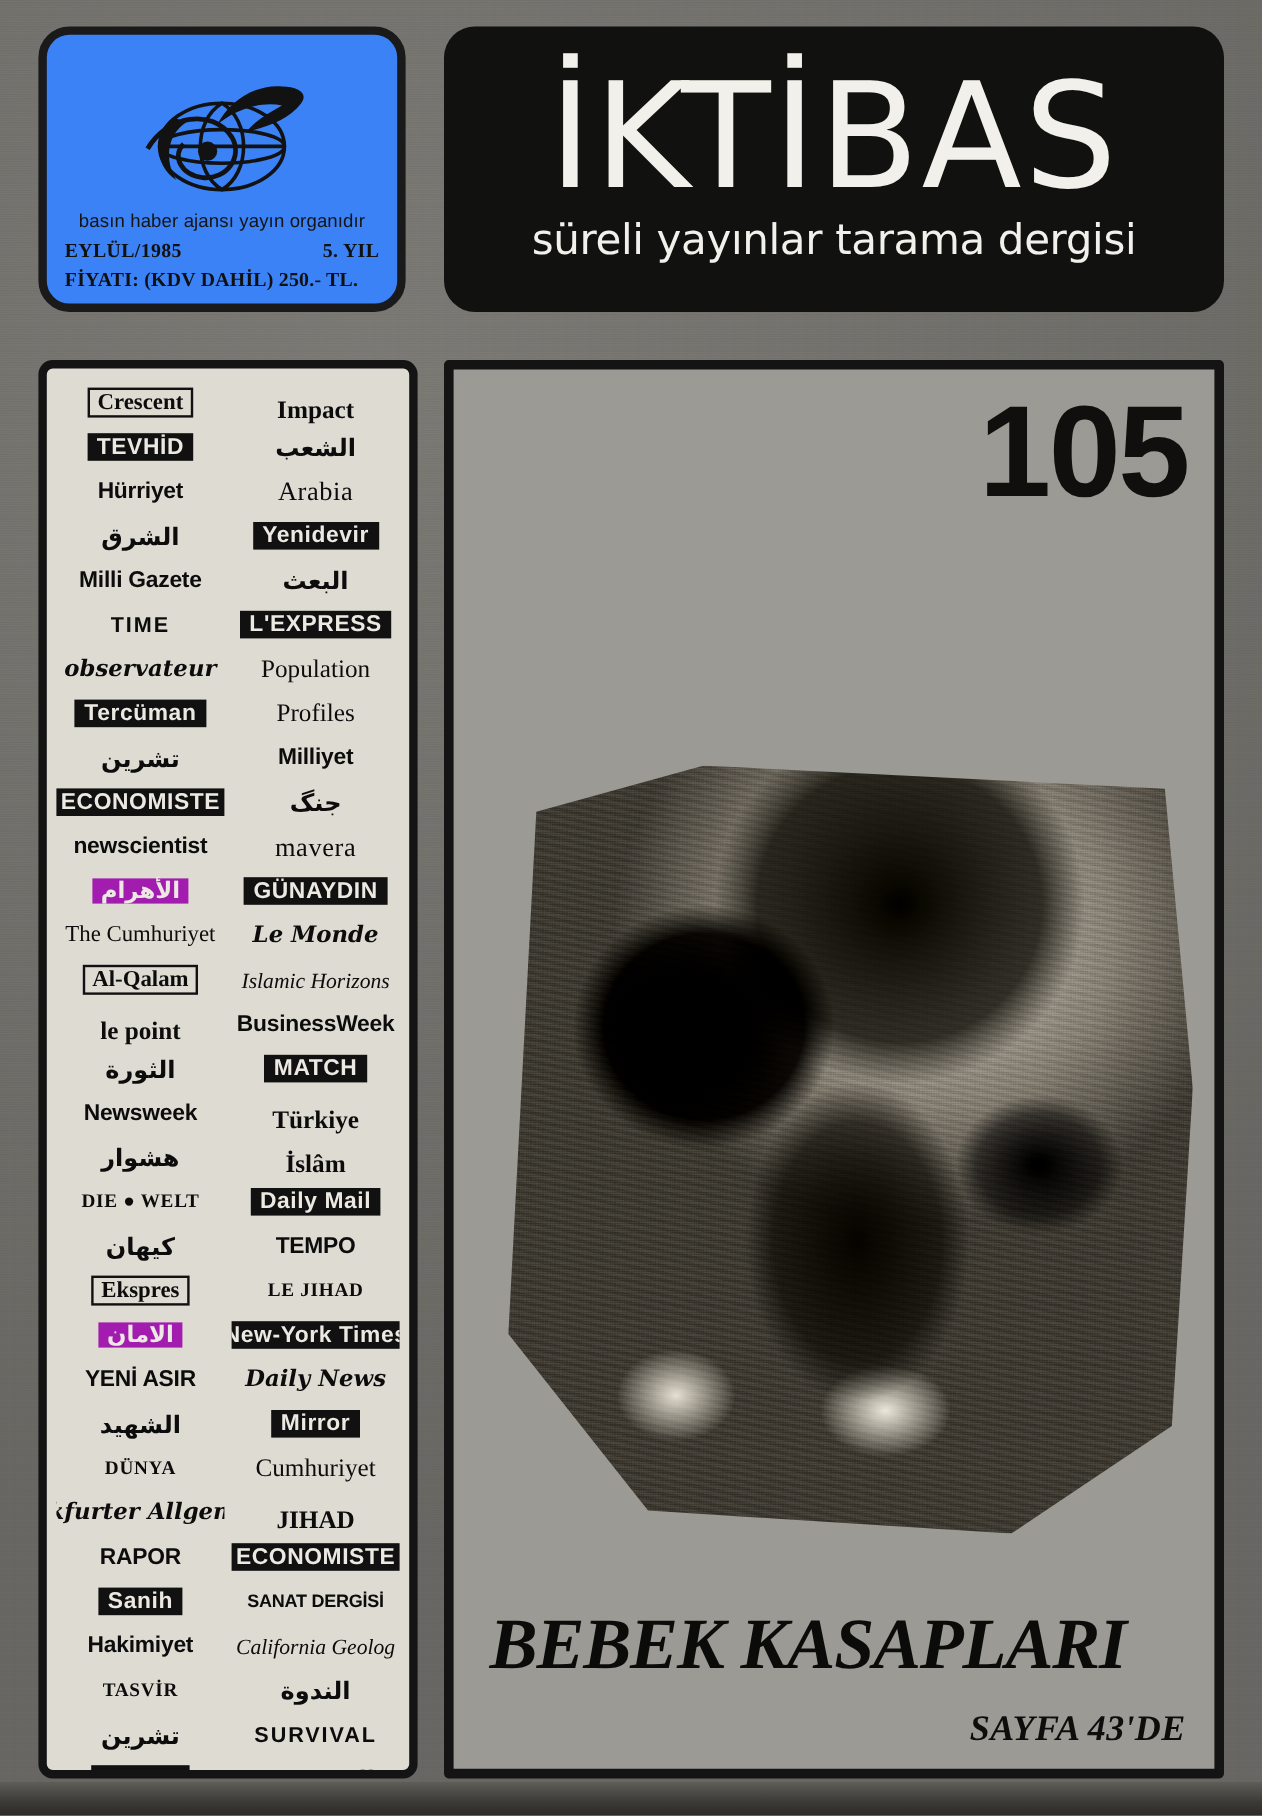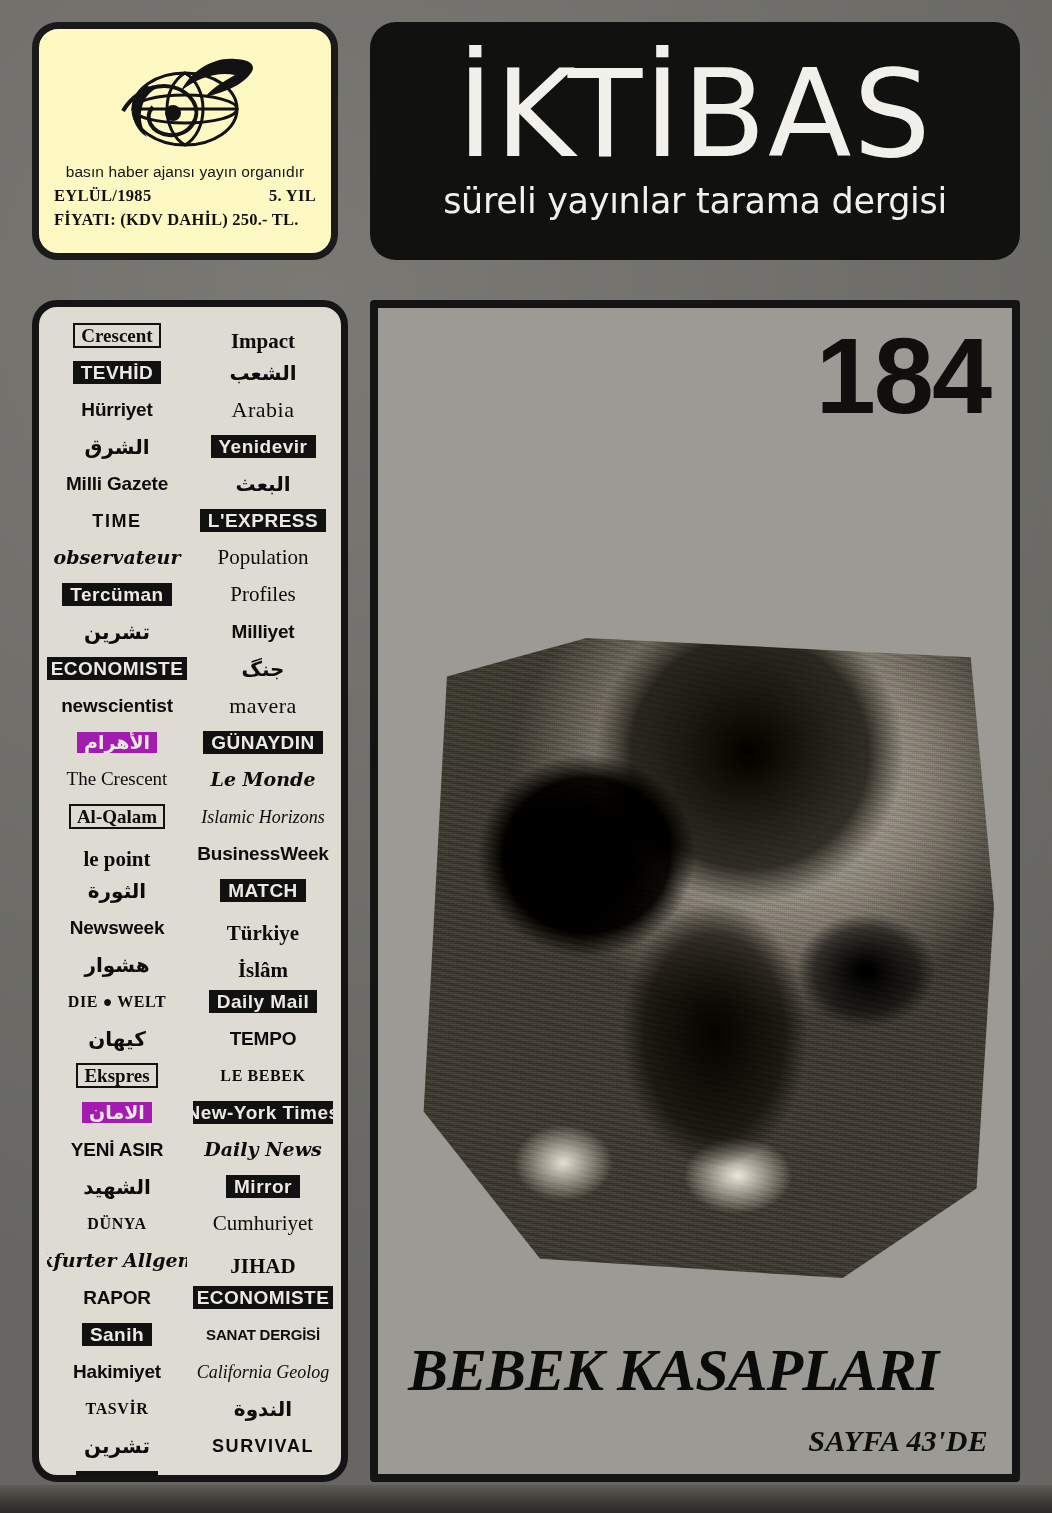--- a/index.html
+++ b/index.html
@@ -30,29 +30,29 @@
     mix-blend-mode: multiply;
   }
 
   
   .masthead-left {
     position: absolute;
     left: 32px;
     top: 22px;
     width: 306px;
     height: 238px;
-    background: #fef9c3;
+    background: #3b82f6;
     border: 7px solid #1a1a1a;
     border-radius: 26px;
     box-sizing: border-box;
     display: flex;
     flex-direction: column;
     align-items: center;
     justify-content: flex-start;
-    padding-top: 10px;
+    padding-top: 23px;
   }
   .logo-wrap {
     width: 200px;
     height: 120px;
     position: relative;
     margin-top: 2px;
   }
   .logo-wrap svg { display: block; }
 
   .masthead-left .sub1 {
@@ -118,21 +118,21 @@
 
   
   .logos-panel {
     position: absolute;
     left: 32px;
     top: 300px;
     width: 316px;
     height: 1182px;
     background: #dedbd3;
     border: 7px solid #141414;
-    border-radius: 25px;
+    border-radius: 12px;
     box-sizing: border-box;
     padding: 10px 8px;
     overflow: hidden;
   }
   .logos-grid {
     display: grid;
     grid-template-columns: 1fr 1fr;
     column-gap: 6px;
     row-gap: 0px;
     height: 100%;
@@ -441,21 +441,21 @@
       <div class="logo-cell">
         <span class="st-thin">mavera</span>
       </div>
       <div class="logo-cell">
         <span class="st-arab-inv">الأهرام</span>
       </div>
       <div class="logo-cell">
         <span class="st-inv">GÜNAYDIN</span>
       </div>
       <div class="logo-cell">
-        <span class="st-2line">The Crescent</span>
+        <span class="st-2line">The Cumhuriyet</span>
       </div>
       <div class="logo-cell">
         <span class="st-script">Le Monde</span>
       </div>
       <div class="logo-cell">
         <span class="st-box">Al-Qalam</span>
       </div>
       <div class="logo-cell">
         <span class="st-ital">Islamic Horizons</span>
       </div>
@@ -492,21 +492,21 @@
       <div class="logo-cell">
         <span class="st-arab">كيهان</span>
       </div>
       <div class="logo-cell">
         <span class="st-bold">TEMPO</span>
       </div>
       <div class="logo-cell">
         <span class="st-box">Ekspres</span>
       </div>
       <div class="logo-cell">
-        <span class="st-smallcaps">LE BEBEK</span>
+        <span class="st-smallcaps">LE JIHAD</span>
       </div>
       <div class="logo-cell">
         <span class="st-arab-inv">الامان</span>
       </div>
       <div class="logo-cell">
         <span class="st-inv">New-York Times</span>
       </div>
       <div class="logo-cell">
         <span class="st-bold">YENİ ASIR</span>
       </div>
@@ -564,21 +564,21 @@
       <div class="logo-cell">
         <span class="st-inv">Gazete</span>
       </div>
       <div class="logo-cell">
         <span class="st-arab">الجمهورية</span>
       </div>
     </div>
 </div>
 
 <div class="cover-panel">
-  <div class="issue-number">184</div>
+  <div class="issue-number">105</div>
   <div class="photo">
     <div class="photo-grain"></div>
   </div>
   <div class="headline">BEBEK KASAPLARI</div>
   <div class="subhead">SAYFA 43'DE</div>
 </div>
 
 <div class="page-edge"></div>
 
 </body></html>

